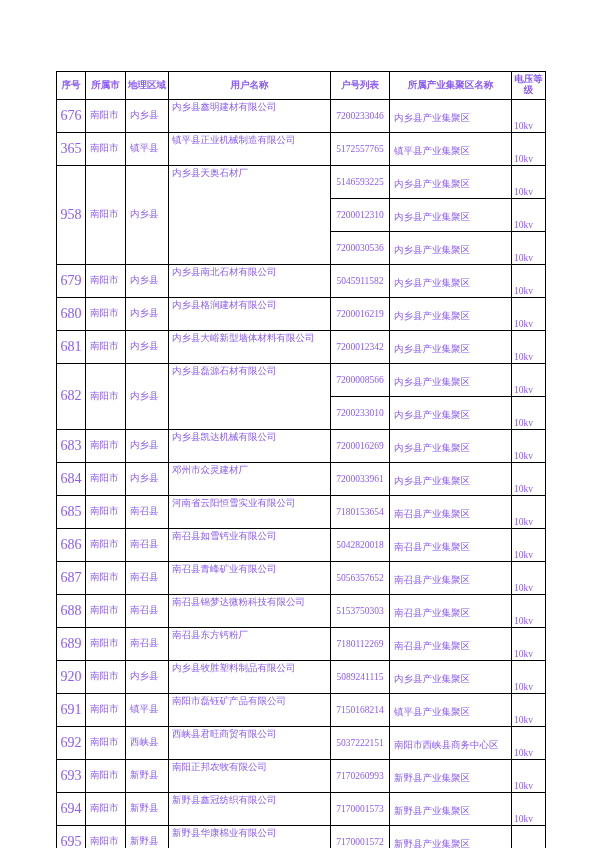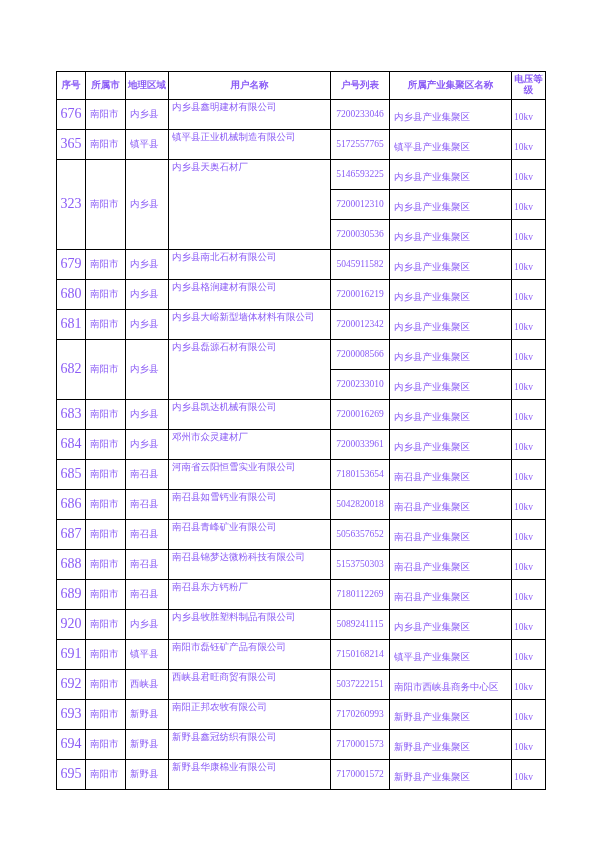--- a/index.html
+++ b/index.html
@@ -71,21 +71,21 @@
     text-align: left;
     vertical-align: middle;
     padding-left: 4px;
     padding-top: 7px;
   }
   td.voltage {
     font-size: 9.5px;
     text-align: left;
     vertical-align: middle;
     padding-left: 2px;
-    padding-top: 7px;
+    padding-top: 21px;
   }
 </style>
 </head>
 <body>
 
 <div class="page">
   <table class="user-table">
     <colgroup>
       <col style="width:29px">
       <col style="width:40px">
@@ -119,21 +119,21 @@
         <tr class="subrow">
           <td class="index" rowspan="1">365</td>
           <td class="city" rowspan="1">南阳市</td>
           <td class="region" rowspan="1">镇平县</td>
           <td class="user" rowspan="1">镇平县正业机械制造有限公司</td>
           <td class="acct">5172557765</td>
           <td class="cluster">镇平县产业集聚区</td>
           <td class="voltage">10kv</td>
         </tr>
         <tr class="subrow">
-          <td class="index" rowspan="3">323</td>
+          <td class="index" rowspan="3">958</td>
           <td class="city" rowspan="3">南阳市</td>
           <td class="region" rowspan="3">内乡县</td>
           <td class="user" rowspan="3">内乡县天奥石材厂</td>
           <td class="acct">5146593225</td>
           <td class="cluster">内乡县产业集聚区</td>
           <td class="voltage">10kv</td>
         </tr>
         <tr class="subrow">
           <td class="acct">7200012310</td>
           <td class="cluster">内乡县产业集聚区</td>

